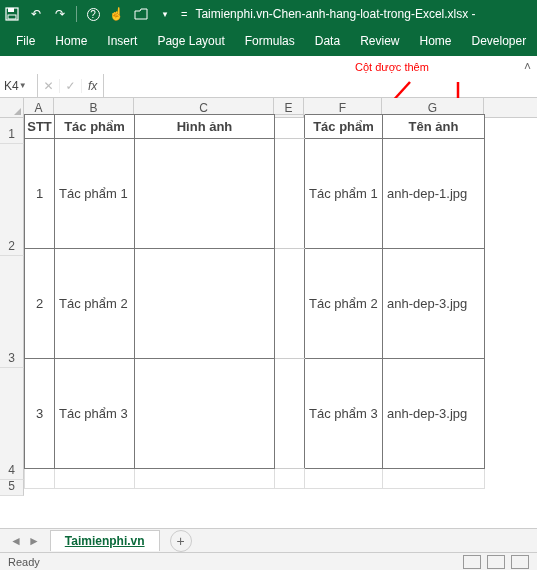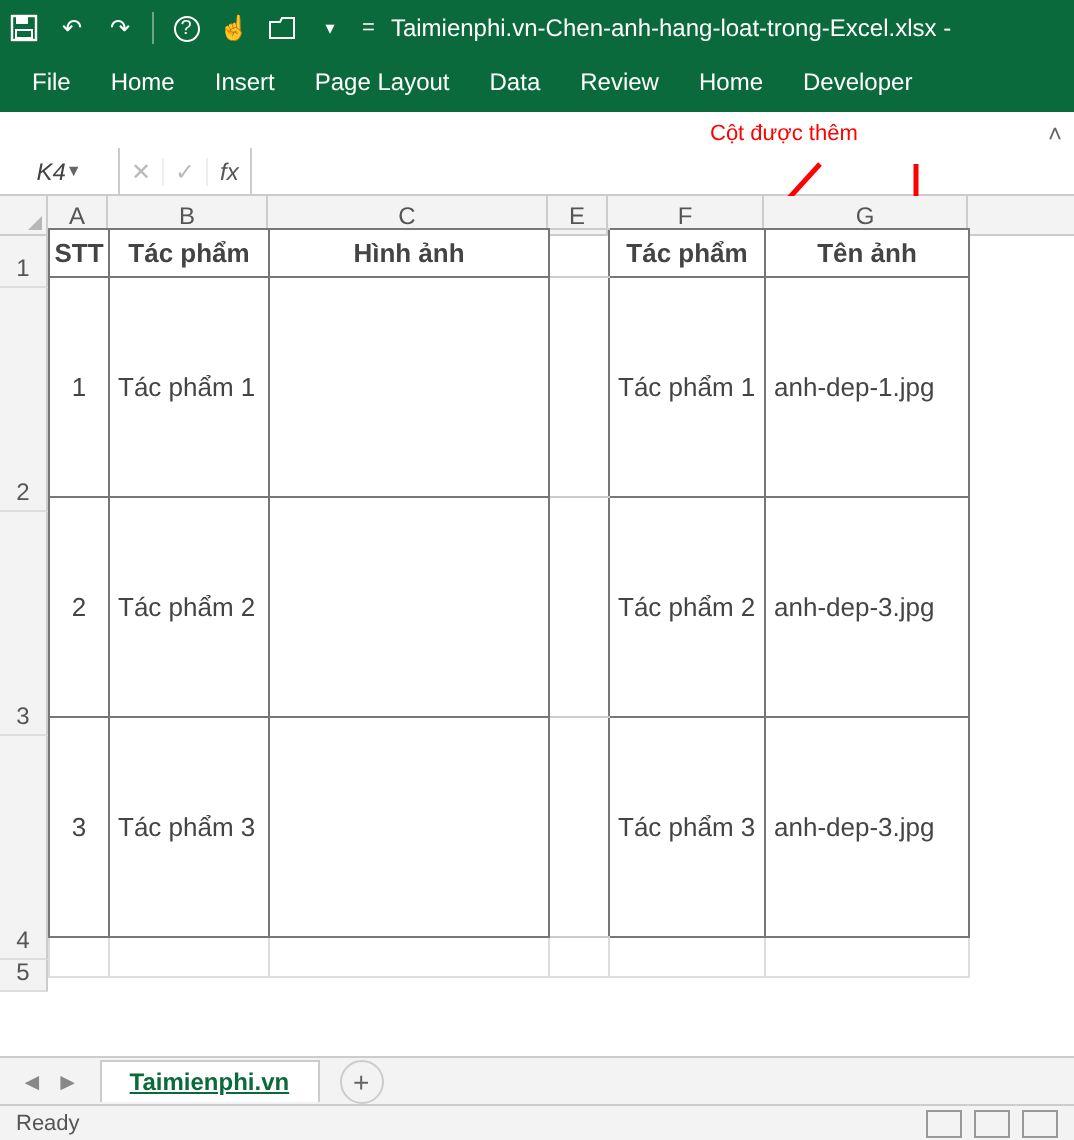--- a/index.html
+++ b/index.html
@@ -37,28 +37,27 @@
   }
   .ribbon-tab { padding: 6px 10px 0 10px; font-size: 12px; cursor: pointer; }
   .formula-bar {
     height: 24px;
     border-bottom: 1px solid #ccc;
     display: flex;
     align-items: stretch;
     background: #fff;
   }
   .name-box {
-    width: 60px;
+    width: 38px;
     border-right: 1px solid #ccc;
     display: flex;
     align-items: center;
     padding: 0 4px;
     font-size: 12px;
-    justify-content: center;
-    font-style: italic;
+    justify-content: flex-start;
   }
   .name-box .dd { font-size: 8px; color:#666;}
   .fb-btns { display:flex; align-items:center; }
   .fb-btn { width:22px; display:flex; align-items:center; justify-content:center; color:#bbb; border-right:1px solid #eee;}
   .fx { font-style: italic; color:#555; padding: 0 6px; display:flex; align-items:center; border-right:1px solid #ccc;}
   .formula-input { flex:1; padding:0 6px; display:flex; align-items:center;}
 
   .grid-area { position: relative; }
   
   .colhdrs { display:flex; height:20px; border-bottom:1px solid #ccc; background:#f3f3f3; }
@@ -123,20 +122,21 @@
     <span style="font-size:11px">=</span>
   </div>
   <span class="title-text">Taimienphi.vn-Chen-anh-hang-loat-trong-Excel.xlsx -</span>
 </div>
 
 <div class="ribbon-tabs">
   <div class="ribbon-tab">File</div>
   <div class="ribbon-tab">Home</div>
   <div class="ribbon-tab">Insert</div>
   <div class="ribbon-tab">Page Layout</div>
+  <div class="ribbon-tab">Formulas</div>
   <div class="ribbon-tab">Data</div>
   <div class="ribbon-tab">Review</div>
   <div class="ribbon-tab">Home</div>
   <div class="ribbon-tab">Developer</div>
 </div>
 
 <span class="collapse-ribbon">˄</span>
 
 <div class="annotation">Cột được thêm</div>
 <svg class="arrow-svg" style="left:362px;top:78px" width="60" height="58">

